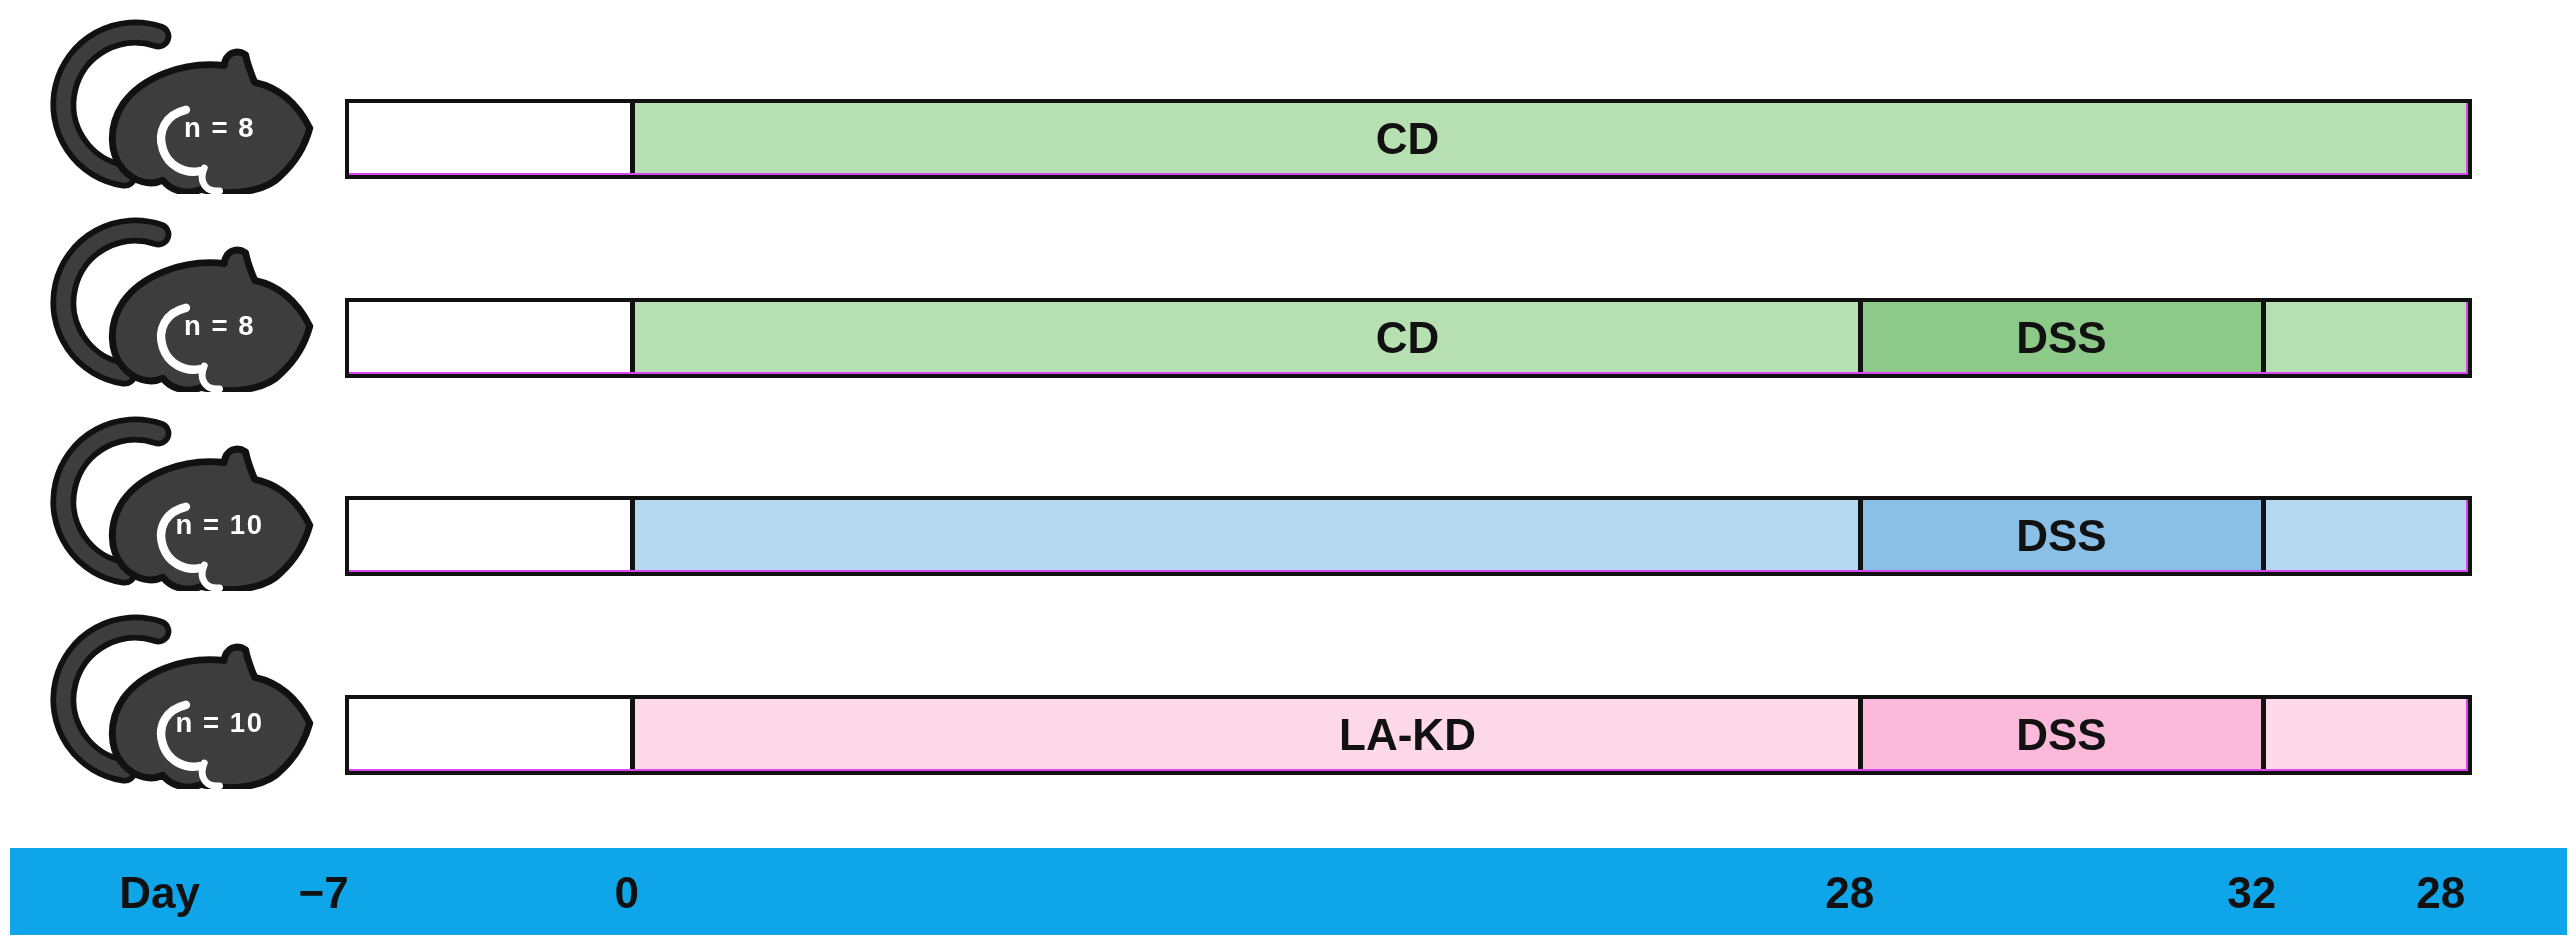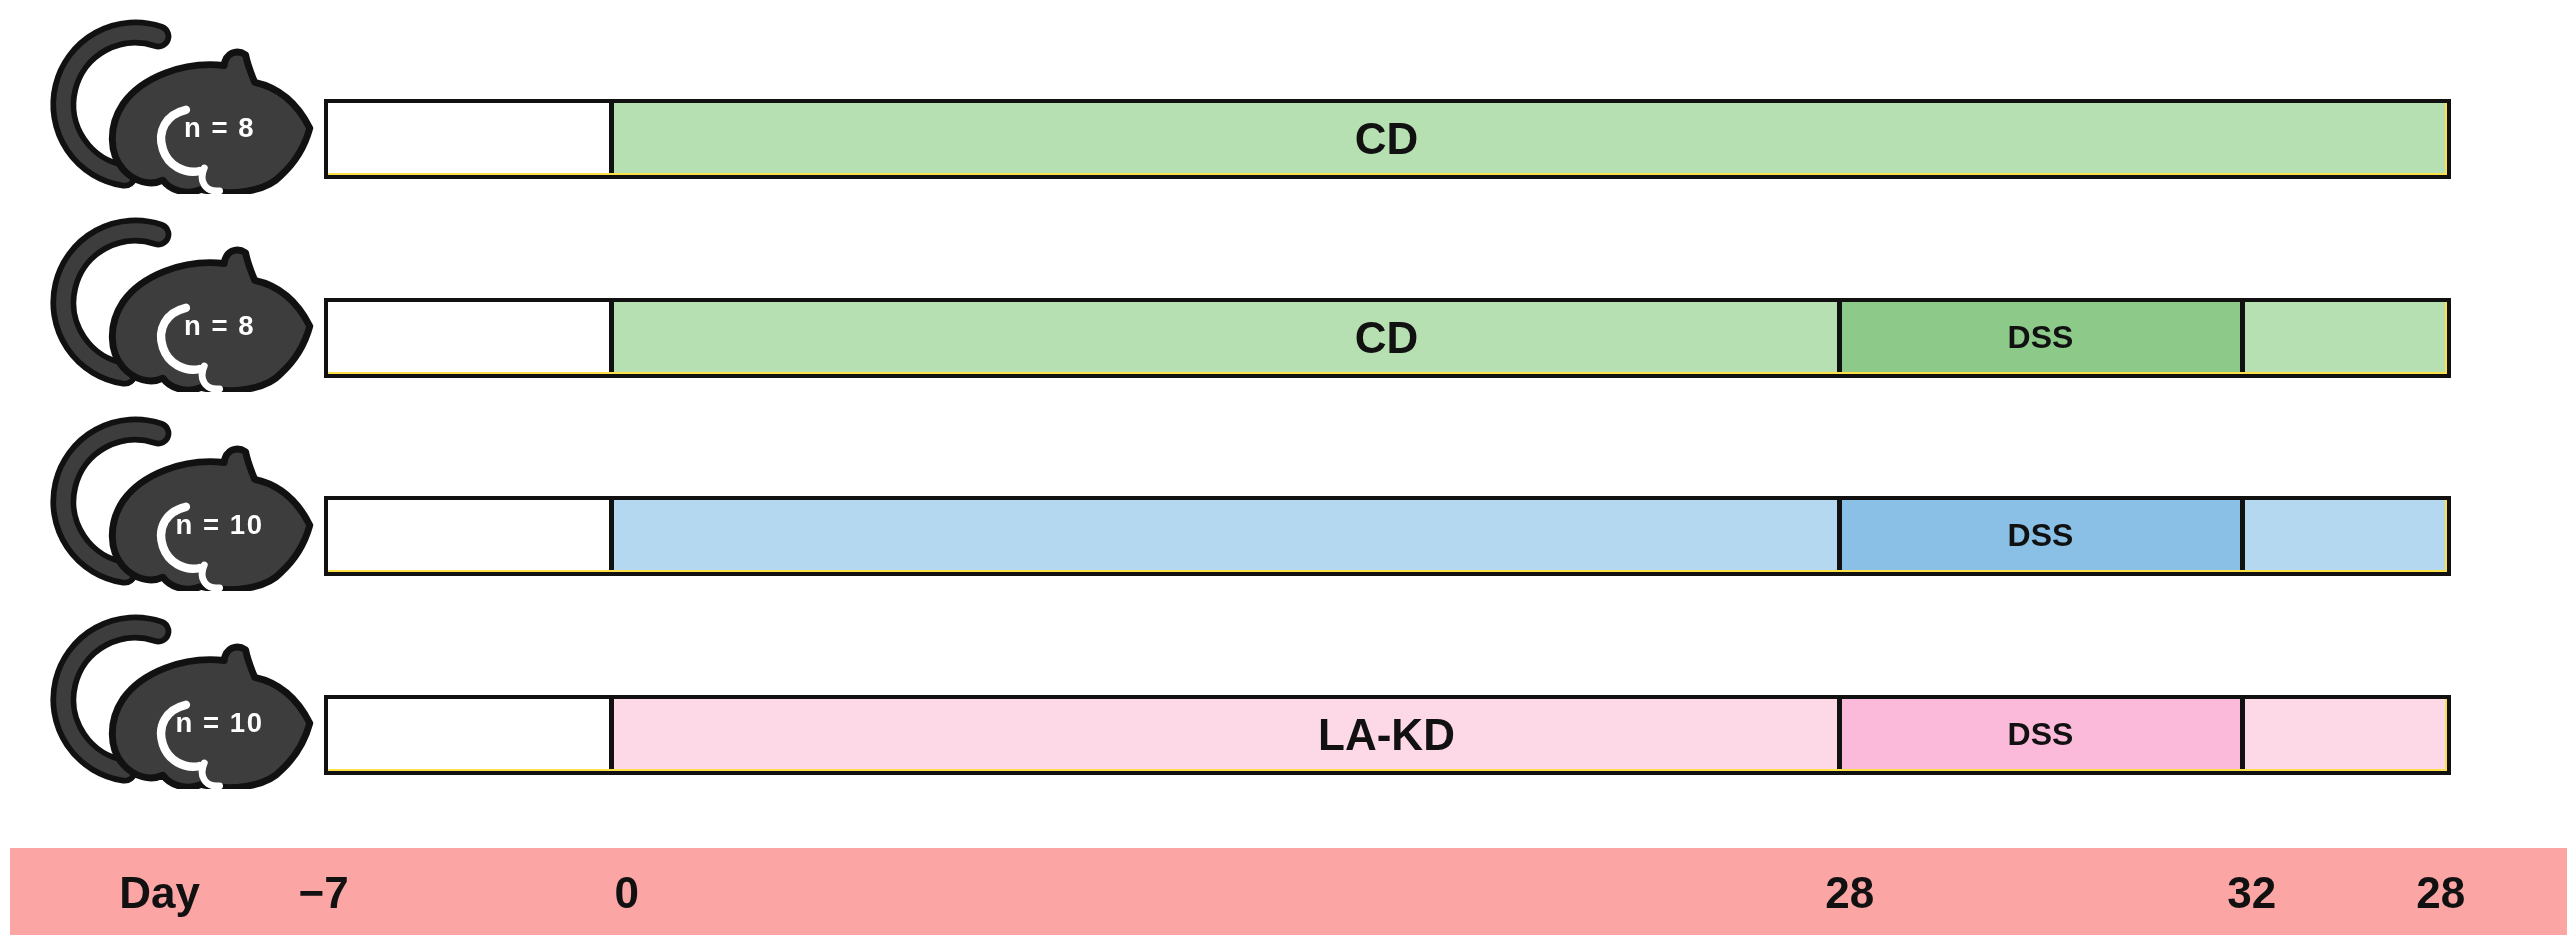--- a/index.html
+++ b/index.html
@@ -3,38 +3,38 @@
 <meta charset="utf-8">
 <style>
   html,body{margin:0;padding:0;background:#fff;}
   body{width:2576px;height:947px;position:relative;overflow:hidden;
        font-family:"Liberation Sans",sans-serif;color:#111;}
   .stage{position:absolute;inset:0;}
 
   .hdr{position:absolute;top:42px;height:58px;line-height:58px;
        transform:translateX(-50%);font-size:45px;font-weight:bold;white-space:nowrap;}
 
-  .bar{position:absolute;left:324px;width:2127px;height:80px;
-       border:4.9px solid #111;box-sizing:border-box;background:#fde047;}
+  .bar{position:absolute;left:345px;width:2127px;height:80px;
+       border:4.9px solid #111;box-sizing:border-box;background:#d946ef;}
   .seg{position:absolute;top:0;height:70px;}
   .vdiv{position:absolute;top:0;width:4.9px;height:70px;background:#111;}
   .bar-label{position:absolute;top:0;left:0;width:2117px;height:70px;line-height:71px;
        text-align:center;font-size:44px;font-weight:bold;}
   .dss-label{position:absolute;top:0;left:1511px;width:403px;height:68px;line-height:71px;
-       text-align:center;font-size:32px;font-weight:bold;}
+       text-align:center;font-size:44px;font-weight:bold;}
 
   .cd-light{background:#b7e0b2;}   .cd-dark{background:#8dca89;}
   .sfa-light{background:#b4d8f0;}  .sfa-dark{background:#8abfe6;}
   .la-light{background:#fdd9e7;}   .la-dark{background:#fcbada;}
 
   .mouse{position:absolute;left:36px;width:283px;height:176px;}
   .mouse text{font-family:"Liberation Sans",sans-serif;font-weight:bold;fill:#fff;
        font-size:36px;letter-spacing:2px;}
 
-  .dayband{position:absolute;left:9.7px;top:848px;width:2557px;height:87px;background:#fca5a5;}
+  .dayband{position:absolute;left:9.7px;top:848px;width:2557px;height:87px;background:#0ea5e9;}
   .day-tick{position:absolute;top:0;height:87px;line-height:89px;transform:translateX(-50%);
        font-size:44px;font-weight:bold;white-space:nowrap;}
 </style>
 </head>
 <body>
 
 <div class="stage">
 
 
   <svg class="mouse" style="top:18px" viewBox="0 0 370 230">

